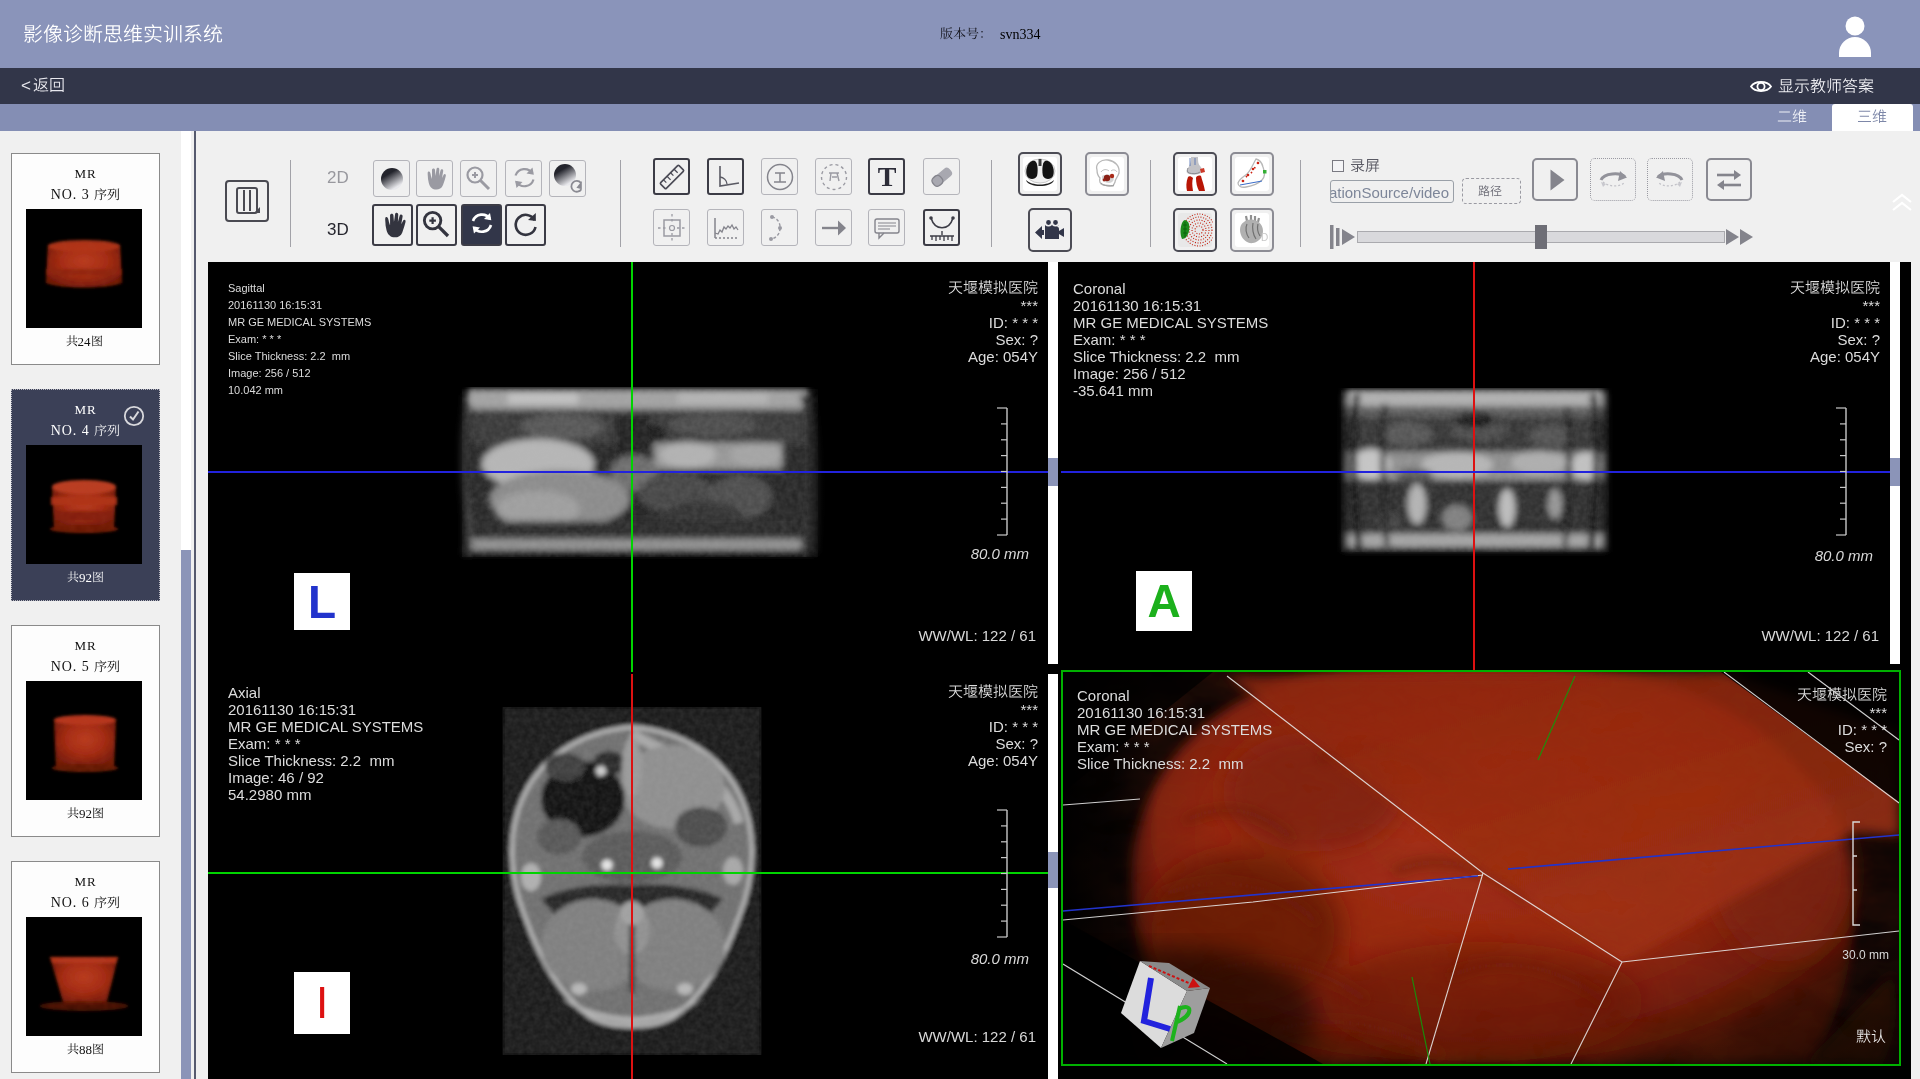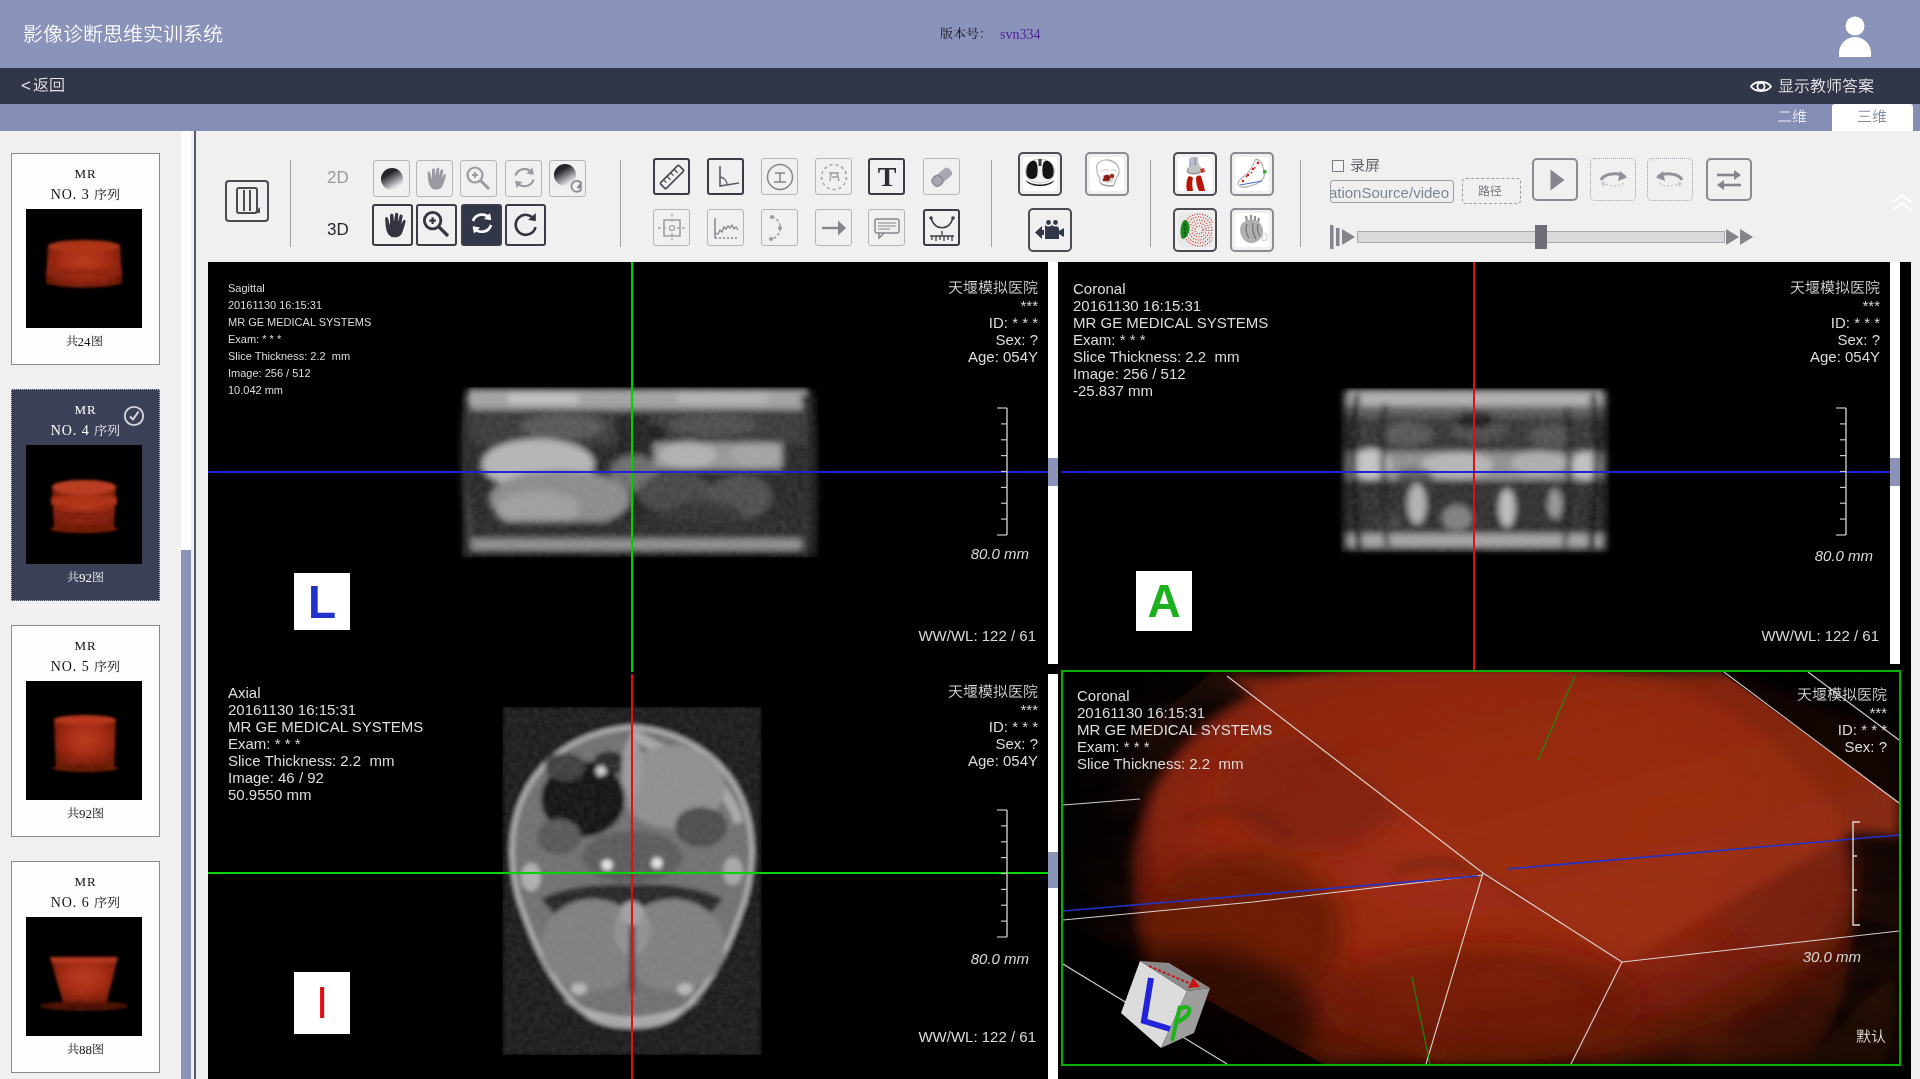--- a/index.html
+++ b/index.html
@@ -23,21 +23,21 @@
       </svg>
     </div>
   <div class="abs" style="left:940px;top:27px">
       <svg width="52" height="15" viewBox="0 0 52 15" fill="#15151d">
         <path transform="translate(0.0,11.18) scale(0.01300,-0.01300)" d="M484 748V438C484 254 470 73 358 -67L373 -78C533 60 546 264 546 439V495H587C606 361 640 247 692 153C631 66 551 -10 448 -68L458 -83C569 -33 654 32 719 108C769 32 833 -30 913 -77C926 -48 948 -33 975 -32L977 -23C888 18 813 77 754 152C826 252 870 367 900 487C922 489 933 491 941 500L871 565L829 525H546V723C647 725 792 740 900 762C915 753 925 753 935 760L873 833C765 797 639 764 542 745L484 771ZM195 795 99 806V325C99 161 87 39 31 -69L48 -79C135 28 158 155 160 318H288V-70H297C319 -70 349 -53 350 -46V307C370 311 386 318 393 326L314 388L278 348H160V512H434C447 512 457 517 459 528C434 556 390 593 390 593L352 541H334V797C358 801 368 810 370 823L272 834V541H160V768C185 771 193 781 195 795ZM721 198C667 281 629 381 608 495H834C812 389 775 288 721 198Z"></path>
         <path transform="translate(13.0,11.18) scale(0.01300,-0.01300)" d="M838 683 787 617H531V799C558 803 566 813 569 828L465 840V617H70L79 588H414C341 397 206 203 34 75L46 62C235 174 378 336 465 520V172H247L255 142H465V-77H478C504 -77 531 -62 531 -53V142H732C746 142 754 147 757 158C724 191 671 235 671 235L623 172H531V586C608 371 741 195 889 97C901 129 926 150 956 152L958 162C804 239 642 404 552 588H906C920 588 929 593 932 604C897 637 838 683 838 683Z"></path>
         <path transform="translate(26.0,11.18) scale(0.01300,-0.01300)" d="M871 477 823 416H47L56 386H294C282 351 261 302 244 264C227 259 209 252 197 245L268 187L300 220H747C729 118 699 31 670 11C658 3 648 1 628 1C603 1 510 9 457 14L456 -4C503 -10 553 -22 571 -32C587 -43 591 -59 591 -78C639 -78 678 -67 707 -49C755 -14 795 91 811 212C833 214 846 219 852 226L779 288L740 249H305C325 290 348 346 364 386H931C945 386 956 391 958 402C925 434 871 477 871 477ZM283 490V532H720V484H730C752 484 785 497 786 504V745C806 749 822 757 829 765L747 828L710 787H289L218 819V467H228C255 467 283 483 283 490ZM720 757V562H283V757Z"></path>
         <path transform="translate(39.0,11.18) scale(0.01300,-0.01300)" d="M232 34C268 34 294 62 294 94C294 129 268 155 232 155C196 155 170 129 170 94C170 62 196 34 232 34ZM232 436C268 436 294 464 294 496C294 531 268 557 232 557C196 557 170 531 170 496C170 464 196 436 232 436Z"></path>
       </svg>
     </div>
-  <div class="abs" style="left:1000px;top:27px;font-family:'Liberation Serif',serif;font-size:14px;color:#4c1d95">svn334</div>
+  <div class="abs" style="left:1000px;top:27px;font-family:'Liberation Serif',serif;font-size:14px;color:#000000">svn334</div>
   <svg class="abs" style="left:1838px;top:15px" width="34" height="42" viewBox="0 0 34 42">
     <circle cx="17" cy="11" r="9.5" fill="#fff"></circle>
     <path d="M1 42 L1 38 A16 16 0 0 1 33 38 L33 42 Z" fill="#fff"></path>
   </svg>
 </div>
 <div class="abs" style="position:absolute;left:0px;top:68px;width:1920px;height:36px;background:#323649;">
   <div class="abs row" style="left:21px;top:9px;height:18px">
     <span style="font-size:17px;color:#e8e8ee;margin-right:2px;font-weight:400">&lt;</span>
       <svg width="32" height="18" viewBox="0 0 32 18" fill="#e8e8ee">
         <path transform="translate(0.0,13.76) scale(0.01600,-0.01600)" d="M78 767C125 716 186 647 216 605L272 644C241 685 178 752 131 801ZM245 463H49V399H178V106C135 92 86 52 35 1L80 -59C127 -1 174 52 206 52C229 52 261 22 304 -1C374 -39 462 -49 581 -49C682 -49 861 -43 939 -38C940 -18 951 14 959 31C858 20 704 13 583 13C472 13 384 19 319 54C286 72 264 89 245 100ZM480 412C532 371 590 324 646 276C578 212 499 165 419 136C432 123 449 98 457 81C542 115 624 166 694 233C757 178 814 124 852 83L904 131C864 172 804 225 739 280C806 357 860 452 892 565L852 581L838 578H452V707C615 716 801 735 924 767L868 821C758 791 555 772 386 764V545C386 422 374 256 278 137C293 130 321 111 333 98C428 217 449 387 452 517H810C781 443 740 377 689 321C634 366 577 411 527 450Z"></path>
@@ -783,21 +783,21 @@
 </svg>
       <div class="abs" style="position:absolute;left:412px;top:0px;width:2px;height:410px;background:#dd1111;"></div>
       <div class="abs" style="position:absolute;left:0px;top:209px;width:829px;height:2px;background:#2222dd;"></div>
       <div class="abs" style="left:12px;top:18px;font-size:15px;line-height:17px;color:#dcdcdc;white-space:nowrap;">
         <div>Coronal</div>
         <div>20161130 16:15:31</div>
         <div>MR GE MEDICAL SYSTEMS</div>
         <div>Exam: * * *</div>
         <div>Slice Thickness: 2.2&nbsp; mm</div>
         <div>Image: 256 / 512</div>
-        <div>-25.837 mm</div>
+        <div>-35.641 mm</div>
       </div>
       <div class="abs" style="right:10px;top:18px;font-size:15px;line-height:17px;color:#dcdcdc;white-space:nowrap;text-align:right">
         <div style="display:flex;justify-content:flex-end">
           <svg style="display:inline-block" width="90" height="17" viewBox="0 0 90 17" fill="#dcdcdc">
             <path transform="translate(0.0,12.90) scale(0.01500,-0.01500)" d="M67 450V383H440C405 239 307 88 44 -21C58 -35 79 -61 88 -77C349 33 457 185 501 335C580 134 716 -9 918 -77C928 -58 948 -31 964 -17C759 43 620 187 550 383H937V450H523C528 491 529 532 529 570V692H894V759H102V692H459V570C459 532 458 492 452 450Z"></path>
             <path transform="translate(15.0,12.90) scale(0.01500,-0.01500)" d="M577 528H832V464H577ZM577 633H832V570H577ZM519 676V421H891V676ZM935 795H366V-32H957V28H427V735H935ZM801 302C785 255 759 217 723 187C684 204 644 220 607 233C620 254 634 278 647 302ZM526 209C572 194 622 174 670 153C617 126 547 108 459 97C469 84 480 63 484 46C588 63 668 89 729 127C784 101 834 74 870 52L913 95C878 115 830 139 778 163C818 200 845 246 860 302H947V352H674L700 408L642 419C634 398 624 375 612 352H457V302H586C567 268 547 237 529 211ZM35 152 60 89C143 126 250 174 352 220L338 276L227 229V535H339V596H227V827H165V596H45V535H165V203C116 183 71 165 35 152Z"></path>
             <path transform="translate(30.0,12.90) scale(0.01500,-0.01500)" d="M465 420H826V342H465ZM465 546H826V470H465ZM734 838V753H574V838H510V753H358V695H510V616H574V695H734V616H799V695H944V753H799V838ZM402 597V291H608C604 260 600 231 593 204H337V146H572C534 64 461 8 311 -25C324 -38 341 -63 347 -79C522 -36 602 37 642 146H644C694 33 790 -43 922 -78C931 -61 950 -36 964 -23C847 1 757 60 709 146H942V204H659C666 231 670 260 674 291H891V597ZM179 839V644H52V582H179C151 444 93 279 34 194C46 178 63 149 71 130C111 192 149 291 179 394V-77H243V450C272 395 305 326 319 292L362 342C345 374 268 502 243 540V582H349V644H243V839Z"></path>
             <path transform="translate(45.0,12.90) scale(0.01500,-0.01500)" d="M512 723C567 626 622 497 641 419L700 445C680 523 623 649 567 745ZM172 838V635H43V572H172V346C118 329 68 314 29 303L47 237L172 278V3C172 -11 166 -15 154 -15C142 -16 103 -16 58 -15C67 -33 75 -61 78 -76C141 -77 179 -75 201 -64C225 -54 234 -35 234 3V299L341 335L331 397L234 365V572H331V635H234V838ZM806 812C793 410 753 133 533 -22C548 -34 577 -61 586 -74C689 7 754 109 796 238C844 137 888 27 908 -45L971 -14C947 73 883 217 822 329C853 464 867 623 874 810ZM396 21 397 23V20C415 44 443 67 666 230C660 243 650 269 645 287L474 167V797H409V163C409 116 377 84 359 72C371 60 389 35 396 21Z"></path>
             <path transform="translate(60.0,12.90) scale(0.01500,-0.01500)" d="M929 782H96V-38H952V25H163V718H929ZM380 694C348 610 290 532 224 481C240 472 267 455 280 445C309 470 337 501 363 536H528V408L527 385H222V325H519C498 243 432 156 227 94C241 81 260 58 268 43C447 102 529 181 566 261C658 192 765 98 817 39L864 84C804 148 685 246 590 315L583 308L587 325H909V385H594V407V536H862V596H403C419 623 432 650 443 679Z"></path>
             <path transform="translate(75.0,12.90) scale(0.01500,-0.01500)" d="M465 535V476H866V535ZM388 355V294H531C517 133 475 31 301 -24C315 -37 334 -61 341 -77C531 -12 580 108 596 294H709V21C709 -47 724 -66 791 -66C804 -66 870 -66 884 -66C943 -66 960 -33 965 96C947 100 922 110 907 122C905 9 900 -7 878 -7C863 -7 810 -7 800 -7C776 -7 772 -3 772 21V294H954V355ZM587 826C609 791 631 747 644 713H384V539H447V653H883V539H947V713H689L713 722C700 756 673 807 647 846ZM81 797V-77H142V736H284C262 668 231 580 200 506C275 425 294 355 294 299C294 268 288 239 272 228C264 222 253 219 240 219C223 217 203 218 179 220C190 202 196 176 196 160C219 159 244 159 265 161C285 164 302 169 316 179C343 199 354 242 354 294C354 357 337 429 262 514C296 594 334 692 363 773L320 800L310 797Z"></path>
@@ -858,21 +858,21 @@
 </svg>
       <div class="abs" style="position:absolute;left:423px;top:0px;width:2px;height:405px;background:#dd1111;"></div>
       <div class="abs" style="position:absolute;left:0px;top:198px;width:840px;height:2px;background:#00d400;"></div>
       <div class="abs" style="left:20px;top:10px;font-size:15px;line-height:17px;color:#dcdcdc;white-space:nowrap;">
         <div>Axial</div>
         <div>20161130 16:15:31</div>
         <div>MR GE MEDICAL SYSTEMS</div>
         <div>Exam: * * *</div>
         <div>Slice Thickness: 2.2&nbsp; mm</div>
         <div>Image: 46 / 92</div>
-        <div>50.9550 mm</div>
+        <div>54.2980 mm</div>
       </div>
       <div class="abs" style="right:10px;top:10px;font-size:15px;line-height:17px;color:#dcdcdc;white-space:nowrap;text-align:right">
         <div style="display:flex;justify-content:flex-end">
           <svg style="display:inline-block" width="90" height="17" viewBox="0 0 90 17" fill="#dcdcdc">
             <path transform="translate(0.0,12.90) scale(0.01500,-0.01500)" d="M67 450V383H440C405 239 307 88 44 -21C58 -35 79 -61 88 -77C349 33 457 185 501 335C580 134 716 -9 918 -77C928 -58 948 -31 964 -17C759 43 620 187 550 383H937V450H523C528 491 529 532 529 570V692H894V759H102V692H459V570C459 532 458 492 452 450Z"></path>
             <path transform="translate(15.0,12.90) scale(0.01500,-0.01500)" d="M577 528H832V464H577ZM577 633H832V570H577ZM519 676V421H891V676ZM935 795H366V-32H957V28H427V735H935ZM801 302C785 255 759 217 723 187C684 204 644 220 607 233C620 254 634 278 647 302ZM526 209C572 194 622 174 670 153C617 126 547 108 459 97C469 84 480 63 484 46C588 63 668 89 729 127C784 101 834 74 870 52L913 95C878 115 830 139 778 163C818 200 845 246 860 302H947V352H674L700 408L642 419C634 398 624 375 612 352H457V302H586C567 268 547 237 529 211ZM35 152 60 89C143 126 250 174 352 220L338 276L227 229V535H339V596H227V827H165V596H45V535H165V203C116 183 71 165 35 152Z"></path>
             <path transform="translate(30.0,12.90) scale(0.01500,-0.01500)" d="M465 420H826V342H465ZM465 546H826V470H465ZM734 838V753H574V838H510V753H358V695H510V616H574V695H734V616H799V695H944V753H799V838ZM402 597V291H608C604 260 600 231 593 204H337V146H572C534 64 461 8 311 -25C324 -38 341 -63 347 -79C522 -36 602 37 642 146H644C694 33 790 -43 922 -78C931 -61 950 -36 964 -23C847 1 757 60 709 146H942V204H659C666 231 670 260 674 291H891V597ZM179 839V644H52V582H179C151 444 93 279 34 194C46 178 63 149 71 130C111 192 149 291 179 394V-77H243V450C272 395 305 326 319 292L362 342C345 374 268 502 243 540V582H349V644H243V839Z"></path>
             <path transform="translate(45.0,12.90) scale(0.01500,-0.01500)" d="M512 723C567 626 622 497 641 419L700 445C680 523 623 649 567 745ZM172 838V635H43V572H172V346C118 329 68 314 29 303L47 237L172 278V3C172 -11 166 -15 154 -15C142 -16 103 -16 58 -15C67 -33 75 -61 78 -76C141 -77 179 -75 201 -64C225 -54 234 -35 234 3V299L341 335L331 397L234 365V572H331V635H234V838ZM806 812C793 410 753 133 533 -22C548 -34 577 -61 586 -74C689 7 754 109 796 238C844 137 888 27 908 -45L971 -14C947 73 883 217 822 329C853 464 867 623 874 810ZM396 21 397 23V20C415 44 443 67 666 230C660 243 650 269 645 287L474 167V797H409V163C409 116 377 84 359 72C371 60 389 35 396 21Z"></path>
             <path transform="translate(60.0,12.90) scale(0.01500,-0.01500)" d="M929 782H96V-38H952V25H163V718H929ZM380 694C348 610 290 532 224 481C240 472 267 455 280 445C309 470 337 501 363 536H528V408L527 385H222V325H519C498 243 432 156 227 94C241 81 260 58 268 43C447 102 529 181 566 261C658 192 765 98 817 39L864 84C804 148 685 246 590 315L583 308L587 325H909V385H594V407V536H862V596H403C419 623 432 650 443 679Z"></path>
             <path transform="translate(75.0,12.90) scale(0.01500,-0.01500)" d="M465 535V476H866V535ZM388 355V294H531C517 133 475 31 301 -24C315 -37 334 -61 341 -77C531 -12 580 108 596 294H709V21C709 -47 724 -66 791 -66C804 -66 870 -66 884 -66C943 -66 960 -33 965 96C947 100 922 110 907 122C905 9 900 -7 878 -7C863 -7 810 -7 800 -7C776 -7 772 -3 772 21V294H954V355ZM587 826C609 791 631 747 644 713H384V539H447V653H883V539H947V713H689L713 722C700 756 673 807 647 846ZM81 797V-77H142V736H284C262 668 231 580 200 506C275 425 294 355 294 299C294 268 288 239 272 228C264 222 253 219 240 219C223 217 203 218 179 220C190 202 196 176 196 160C219 159 244 159 265 161C285 164 302 169 316 179C343 199 354 242 354 294C354 357 337 429 262 514C296 594 334 692 363 773L320 800L310 797Z"></path>
@@ -993,21 +993,21 @@
             <path transform="translate(30.0,12.90) scale(0.01500,-0.01500)" d="M465 420H826V342H465ZM465 546H826V470H465ZM734 838V753H574V838H510V753H358V695H510V616H574V695H734V616H799V695H944V753H799V838ZM402 597V291H608C604 260 600 231 593 204H337V146H572C534 64 461 8 311 -25C324 -38 341 -63 347 -79C522 -36 602 37 642 146H644C694 33 790 -43 922 -78C931 -61 950 -36 964 -23C847 1 757 60 709 146H942V204H659C666 231 670 260 674 291H891V597ZM179 839V644H52V582H179C151 444 93 279 34 194C46 178 63 149 71 130C111 192 149 291 179 394V-77H243V450C272 395 305 326 319 292L362 342C345 374 268 502 243 540V582H349V644H243V839Z"></path>
             <path transform="translate(45.0,12.90) scale(0.01500,-0.01500)" d="M512 723C567 626 622 497 641 419L700 445C680 523 623 649 567 745ZM172 838V635H43V572H172V346C118 329 68 314 29 303L47 237L172 278V3C172 -11 166 -15 154 -15C142 -16 103 -16 58 -15C67 -33 75 -61 78 -76C141 -77 179 -75 201 -64C225 -54 234 -35 234 3V299L341 335L331 397L234 365V572H331V635H234V838ZM806 812C793 410 753 133 533 -22C548 -34 577 -61 586 -74C689 7 754 109 796 238C844 137 888 27 908 -45L971 -14C947 73 883 217 822 329C853 464 867 623 874 810ZM396 21 397 23V20C415 44 443 67 666 230C660 243 650 269 645 287L474 167V797H409V163C409 116 377 84 359 72C371 60 389 35 396 21Z"></path>
             <path transform="translate(60.0,12.90) scale(0.01500,-0.01500)" d="M929 782H96V-38H952V25H163V718H929ZM380 694C348 610 290 532 224 481C240 472 267 455 280 445C309 470 337 501 363 536H528V408L527 385H222V325H519C498 243 432 156 227 94C241 81 260 58 268 43C447 102 529 181 566 261C658 192 765 98 817 39L864 84C804 148 685 246 590 315L583 308L587 325H909V385H594V407V536H862V596H403C419 623 432 650 443 679Z"></path>
             <path transform="translate(75.0,12.90) scale(0.01500,-0.01500)" d="M465 535V476H866V535ZM388 355V294H531C517 133 475 31 301 -24C315 -37 334 -61 341 -77C531 -12 580 108 596 294H709V21C709 -47 724 -66 791 -66C804 -66 870 -66 884 -66C943 -66 960 -33 965 96C947 100 922 110 907 122C905 9 900 -7 878 -7C863 -7 810 -7 800 -7C776 -7 772 -3 772 21V294H954V355ZM587 826C609 791 631 747 644 713H384V539H447V653H883V539H947V713H689L713 722C700 756 673 807 647 846ZM81 797V-77H142V736H284C262 668 231 580 200 506C275 425 294 355 294 299C294 268 288 239 272 228C264 222 253 219 240 219C223 217 203 218 179 220C190 202 196 176 196 160C219 159 244 159 265 161C285 164 302 169 316 179C343 199 354 242 354 294C354 357 337 429 262 514C296 594 334 692 363 773L320 800L310 797Z"></path>
           </svg>
         </div>
         <div>***</div>
         <div>ID: * * *</div>
         <div>Sex: ?</div>
       </div>
-      <div class="abs" style="right:38px;top:276px;font-size:15px;font-style:italic;color:#d8d8d8">30.0 mm</div>
+      <div class="abs" style="right:10px;top:276px;font-size:12px;color:#d8d8d8">30.0 mm</div>
       <div class="abs" style="right:13px;top:357px">
         <svg width="30" height="17" viewBox="0 0 30 17" fill="#e8e8e8">
           <path transform="translate(0.0,12.90) scale(0.01500,-0.01500)" d="M760 759C803 709 851 640 873 596L920 628C897 669 847 735 805 785ZM165 702C182 652 194 588 196 545L234 555C231 597 218 661 200 711ZM204 120C212 65 216 -7 213 -54L261 -48C263 -2 258 70 248 125ZM303 121C320 70 333 3 335 -39L382 -29C378 13 364 79 345 129ZM405 126C423 85 441 33 446 -2L493 15C486 49 468 100 448 139ZM115 143C96 90 65 12 32 -35L81 -58C112 -9 140 69 161 124ZM373 711C364 664 344 591 328 548L361 534C378 576 398 642 415 695ZM685 837V616L684 547H515V484H681C669 315 626 124 481 -35C499 -46 521 -62 534 -74C644 50 697 191 723 330C765 155 830 9 932 -76C943 -58 964 -35 979 -23C853 69 782 263 745 484H949V547H744L745 616V837ZM144 754H268V503H144ZM313 754H429V503H313ZM82 376V320H261V237L61 227L65 166C179 174 340 185 497 196L498 251L320 241V320H483V376H320V453H484V804H91V453H261V376Z"></path>
           <path transform="translate(15.0,12.90) scale(0.01500,-0.01500)" d="M146 777C196 731 263 667 295 629L342 678C309 714 242 775 192 818ZM626 838C624 497 628 143 374 -33C392 -44 414 -64 426 -79C564 20 630 169 662 341C699 199 770 20 916 -77C928 -61 948 -41 966 -28C747 110 699 432 685 526C692 628 692 734 693 838ZM48 523V459H220V109C220 62 186 29 166 15C178 4 198 -20 204 -34C218 -16 243 4 435 137C429 150 420 176 415 193L285 106V523Z"></path>
         </svg>
       </div>
     </div>
     <div class="abs" style="position:absolute;left:840px;top:0px;width:10px;height:402px;background:#ffffff;"></div>
     <div class="abs" style="position:absolute;left:840px;top:196px;width:10px;height:28px;background:#8b94b8;"></div>
     <div class="abs" style="position:absolute;left:1682px;top:0px;width:10px;height:402px;background:#ffffff;"></div>

